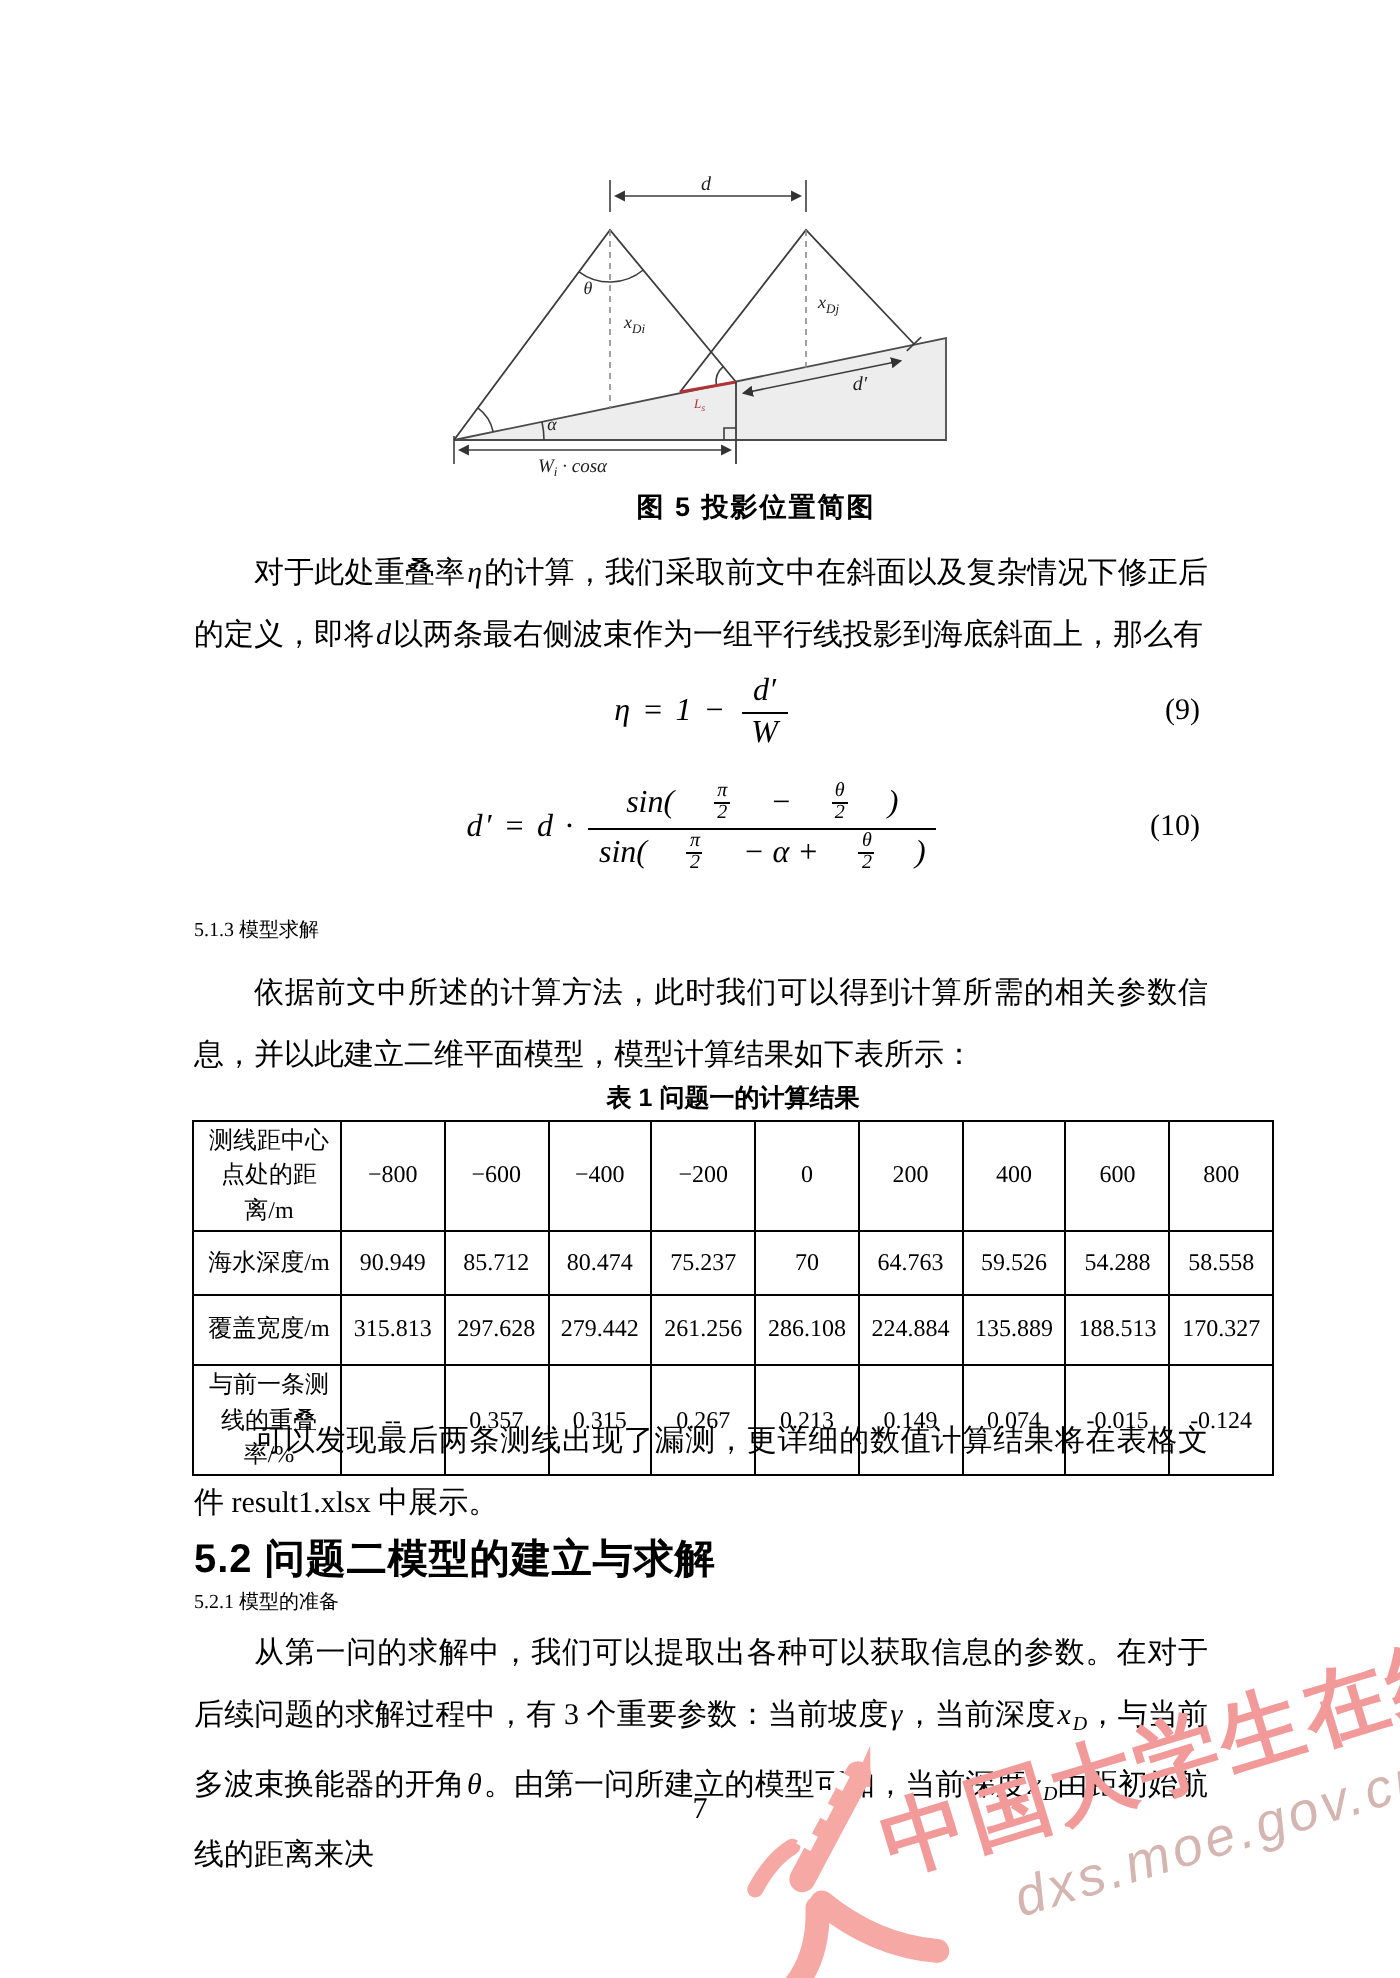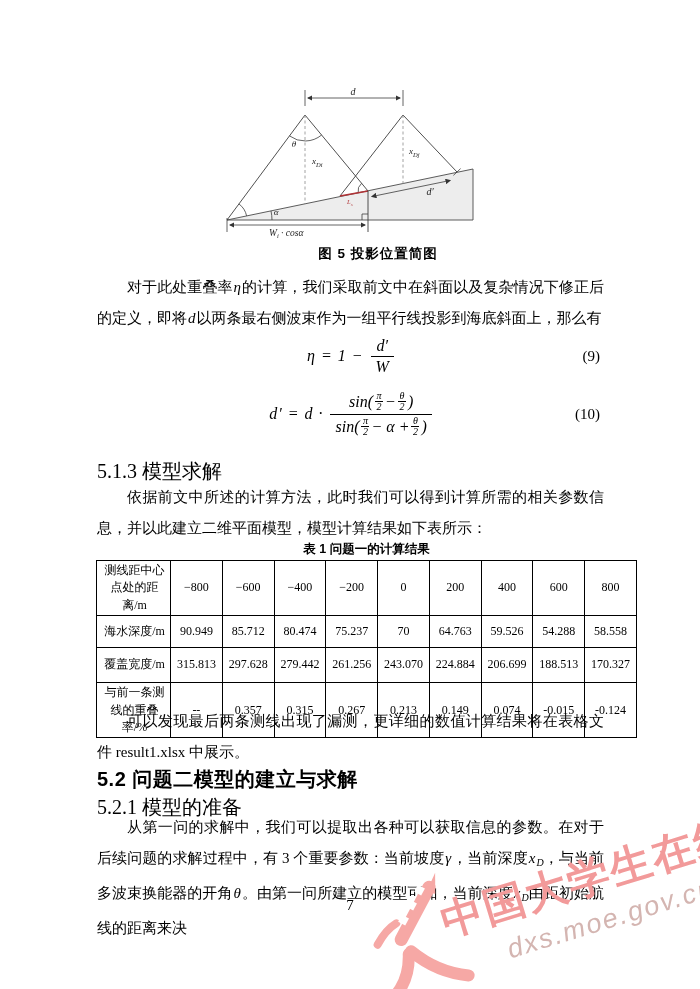--- a/index.html
+++ b/index.html
@@ -13,31 +13,31 @@
                font-family:"Liberation Sans",sans-serif;font-weight:bold;font-size:13.5px;letter-spacing:1px;margin-left:28px;}
 
   
   .para{position:absolute;left:97px;width:507px;font-size:15px;line-height:31px;
         text-align:justify;text-indent:2em;}
   .seg-text{}
   .seg-math{font-style:italic;padding:0 1px;}
   .seg-sub{font-style:italic;font-size:10px;vertical-align:-3px;}
 
   
-  .heading{position:absolute;left:97px;width:507px;font-size:20px;}
+  .heading{position:absolute;left:97px;width:507px;font-size:10px;}
   .heading.bold{font-family:"Liberation Sans",sans-serif;font-weight:bold;font-size:20px;letter-spacing:0.5px;}
 
   
   .equation{position:absolute;left:97px;width:507px;display:flex;align-items:center;
             justify-content:center;font-size:16px;font-style:italic;}
   .eq-lhs{margin-right:7px;letter-spacing:1px;}
   .frac{display:inline-flex;flex-direction:column;align-items:center;vertical-align:middle;}
   .frac .num{padding:0 5px 1px 5px;}
   .frac .den{border-top:1.3px solid #000;padding:1px 5px 0 5px;}
-  .eqrow{display:inline-flex;align-items:center;gap:1px;}
+  .eqrow{display:inline-flex;align-items:center;gap:19px;}
   .sfrac{display:inline-flex;flex-direction:column;align-items:center;font-size:10px;
          line-height:1.05;margin:0 1px;}
   .sfrac .bot{border-top:0.9px solid #000;padding:0 1.5px;}
   .eq-num{position:absolute;right:4px;top:50%;transform:translateY(-50%);
           font-style:normal;font-size:15px;}
 
   
   .tbl-caption{position:absolute;left:96px;top:541px;width:541px;text-align:center;
                font-family:"Liberation Sans",sans-serif;font-weight:bold;font-size:12.5px;}
   #result-table{position:absolute;left:96px;top:560px;width:541px;border-collapse:collapse;
@@ -190,23 +190,23 @@
           <td>59.526</td>
           <td>54.288</td>
           <td>58.558</td>
         </tr>
         <tr>
           <td class="rowhead">覆盖宽度/m</td>
           <td>315.813</td>
           <td>297.628</td>
           <td>279.442</td>
           <td>261.256</td>
-          <td>243.070</td>
+          <td>286.108</td>
           <td>224.884</td>
-          <td>206.699</td>
+          <td>135.889</td>
           <td>188.513</td>
           <td>170.327</td>
         </tr>
         <tr>
           <td class="rowhead">与前一条测线的重叠率/%</td>
           <td>--</td>
           <td>0.357</td>
           <td>0.315</td>
           <td>0.267</td>
           <td>0.213</td>

